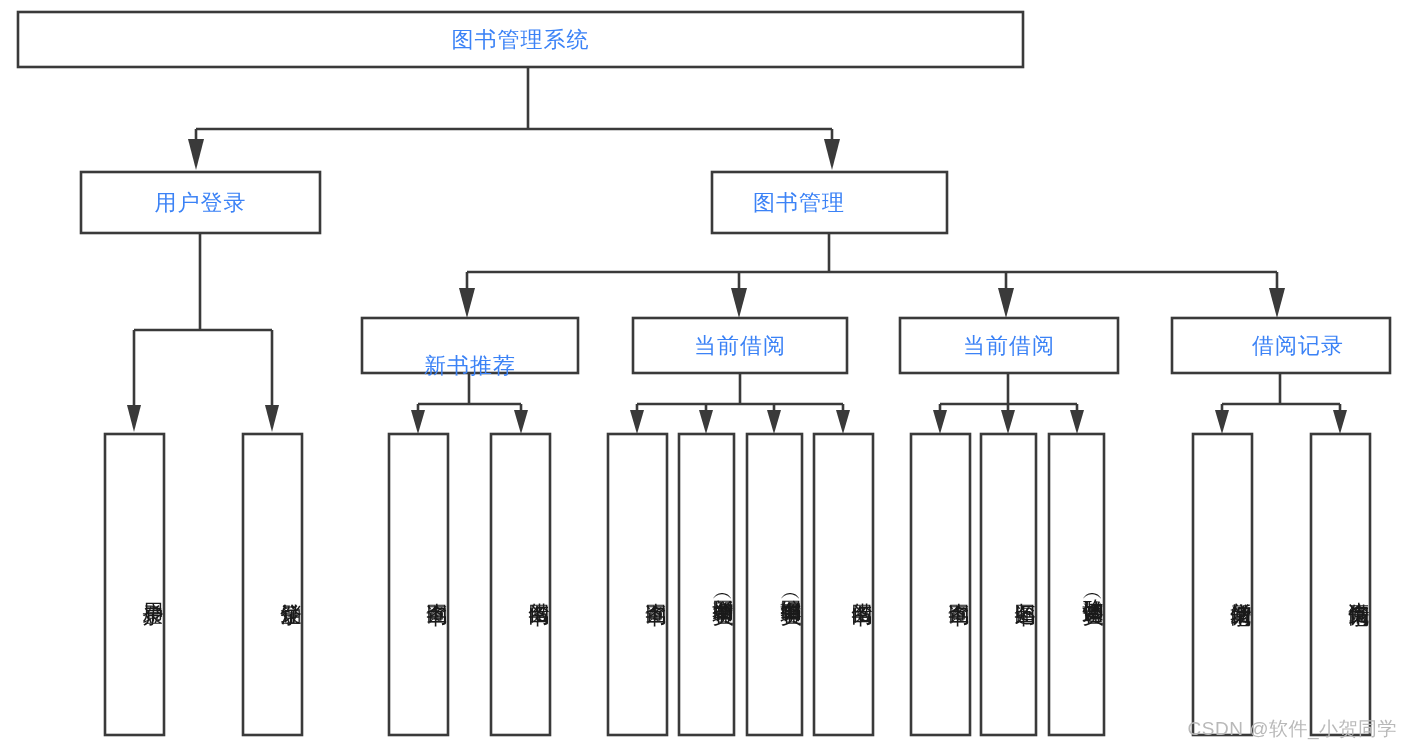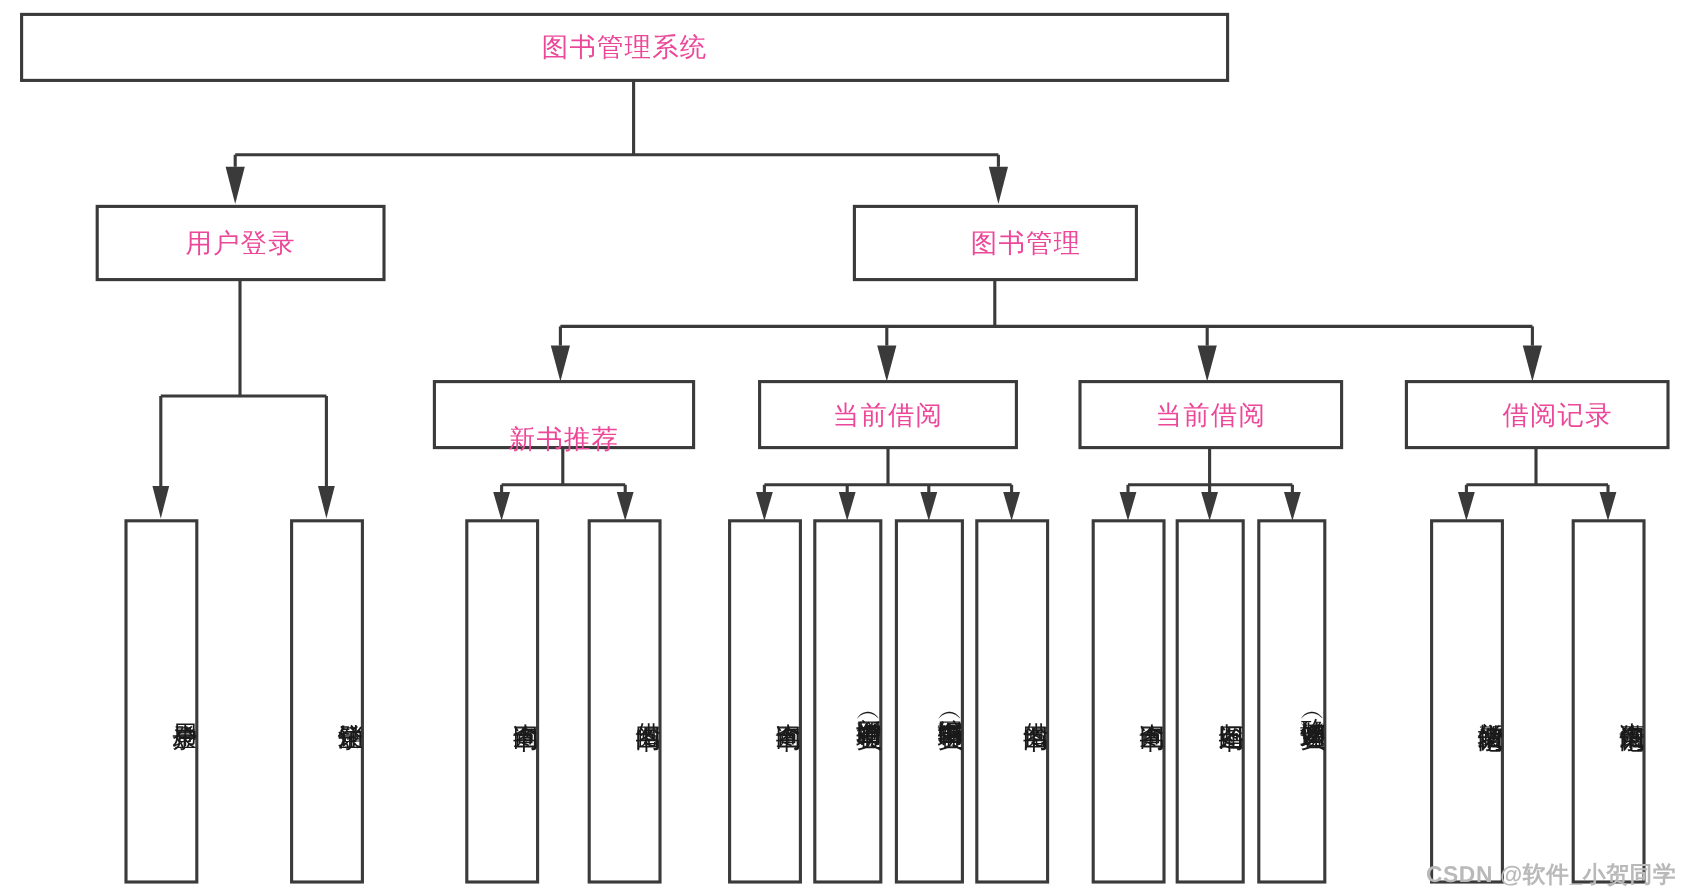--- a/index.html
+++ b/index.html
@@ -58,36 +58,35 @@
     white-space: nowrap;
     pointer-events: none;
   }
   .hlabel-wrap {
     position: absolute;
     display: flex;
     align-items: center;
     justify-content: center;
     font-family: "Liberation Sans", "DejaVu Sans", sans-serif;
     font-size: 22px;
-    color: #ec4899;
+    color: #3b82f6;
     letter-spacing: 1px;
     white-space: nowrap;
     pointer-events: none;
   }
   #watermark {
     position: absolute;
     right: 8px;
     bottom: 5px;
     font-family: "Liberation Sans", "DejaVu Sans", sans-serif;
     font-size: 19px;
     color: #b9b9b9;
     white-space: nowrap;
     letter-spacing: 0.5px;
     pointer-events: none;
-    font-weight: bold;
   }
 </style>
 </head>
 <body>
 
 <div id="diagram-root">
 
   <svg id="tree-svg" viewBox="0 0 1405 747">
 
     <rect class="node-box" x="18" y="12" width="1005" height="55"></rect>
@@ -174,21 +173,21 @@
     <rect class="node-box" x="981" y="434" width="55" height="301"></rect>
     <rect class="node-box" x="1049" y="434" width="55" height="301"></rect>
 
     <rect class="node-box" x="1193" y="434" width="59" height="301"></rect>
     <rect class="node-box" x="1311" y="434" width="59" height="301"></rect>
   </svg>
 
   <div class="hlabel-wrap" style="left:18px; top:12px; width:1005px; height:55px;">图书管理系统</div>
 
   <div class="hlabel-wrap" style="left:81px; top:172px; width:239px; height:61px;">用户登录</div>
-  <div class="hlabel-wrap" style="left:728px; top:172px; width:254px; height:61px;">图书管理</div>
+  <div class="hlabel-wrap" style="left:672px; top:172px; width:254px; height:61px;">图书管理</div>
 
   <div class="hlabel-wrap" style="left:362px; top:318px; width:216px; height:55px;margin-top:20px;">新书推荐</div>
   <div class="hlabel-wrap" style="left:633px; top:318px; width:214px; height:55px;">当前借阅</div>
   <div class="hlabel-wrap" style="left:900px; top:318px; width:218px; height:55px;">当前借阅</div>
   <div class="hlabel-wrap" style="left:1172px; top:318px; width:252px; height:55px;">借阅记录</div>
 
   <div class="vlabel-wrap" style="left:105px; top:448px; width:59px; height:280px;">用户登录</div>
   <div class="vlabel-wrap" style="left:243px; top:448px; width:59px; height:280px;">注销登录</div>
 
   <div class="vlabel-wrap" style="left:389px; top:448px; width:59px; height:280px;">查询图书</div>

